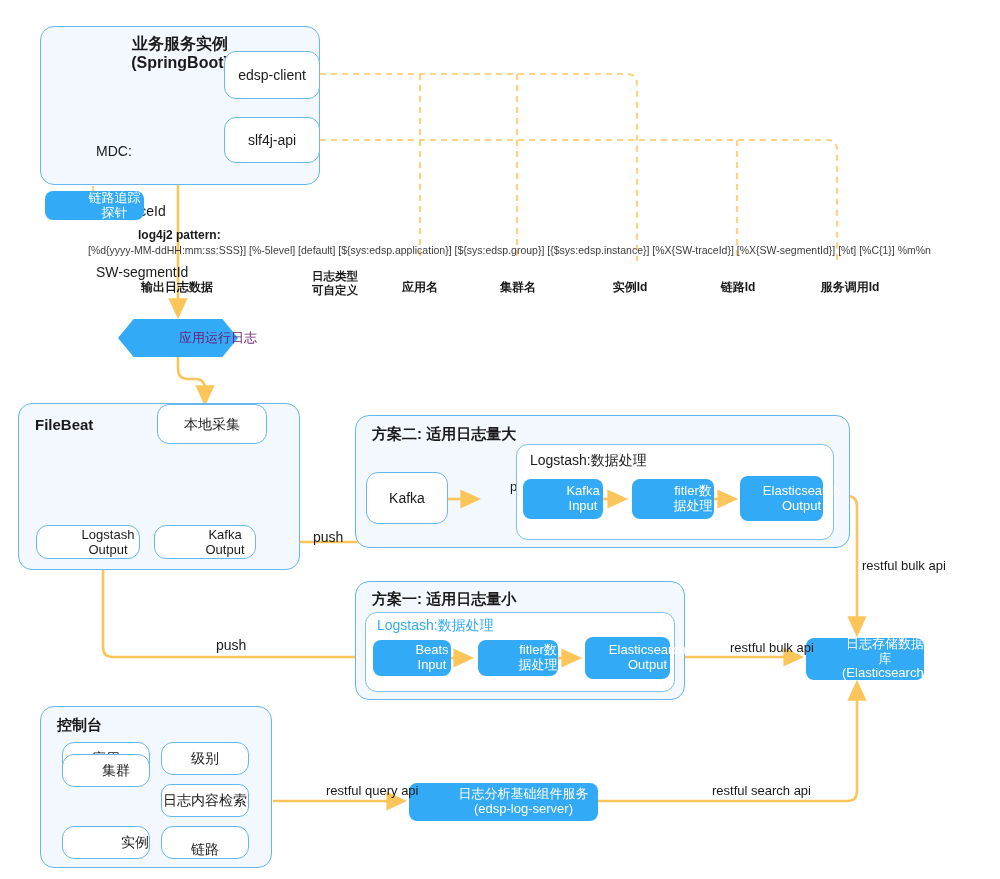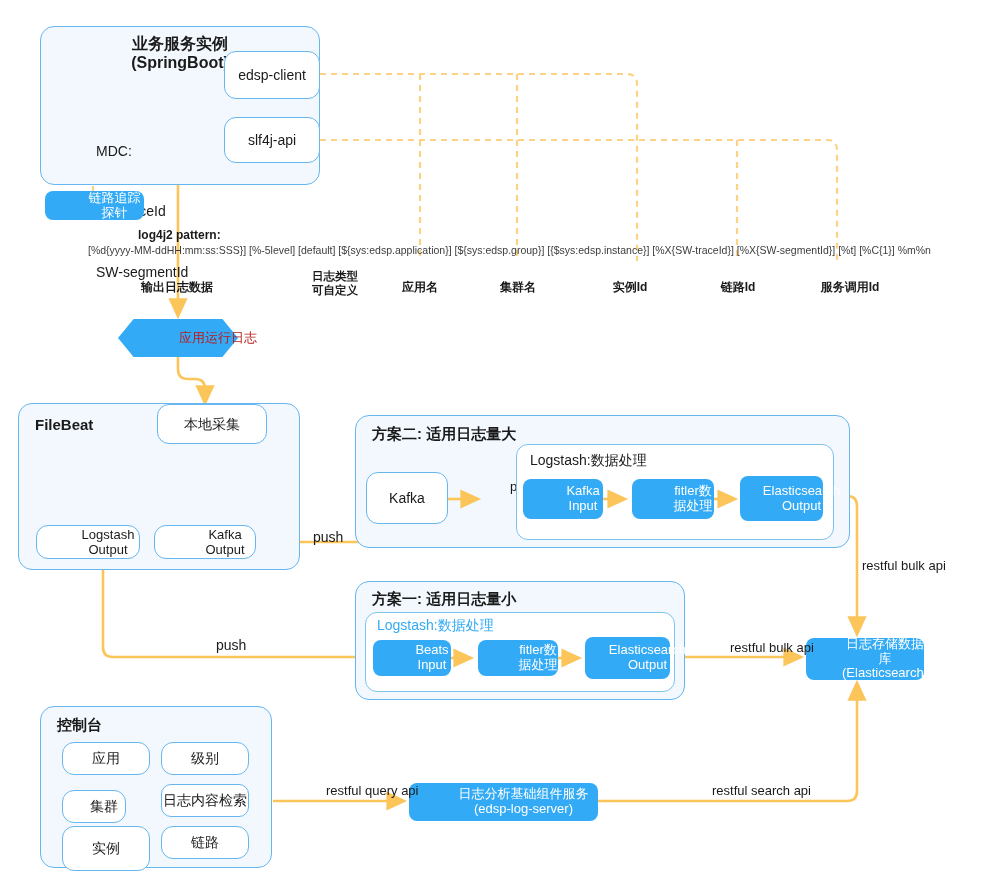--- a/index.html
+++ b/index.html
@@ -121,21 +121,21 @@
   <div class="lbl ctr bold t11" style="left:290px;top:261px;width:90px;height:34px;white-space:pre-line;">日志类型
 可自定义</div>
   <div class="lbl ctr bold t12" style="left:382px;top:266px;width:76px;height:30px;">应用名</div>
   <div class="lbl ctr bold t12" style="left:480px;top:266px;width:76px;height:30px;">集群名</div>
   <div class="lbl ctr bold t12" style="left:592px;top:266px;width:76px;height:30px;">实例Id</div>
   <div class="lbl ctr bold t12" style="left:700px;top:266px;width:76px;height:30px;">链路Id</div>
   <div class="lbl ctr bold t12" style="left:800px;top:266px;width:100px;height:30px;">服务调用Id</div>
 
   <div class="hex" style="left:118px;top:313px;width:120px;height:38px;background:#33aaf5;
               clip-path:polygon(13% 0%, 87% 0%, 100% 50%, 87% 100%, 13% 100%, 0% 50%);"></div>
-  <div class="lbl ctr t13" style="left:118px;top:313px;width:120px;height:38px;color:#b91c1c;">应用运行日志</div>
+  <div class="lbl ctr t13" style="left:118px;top:313px;width:120px;height:38px;color:#701a75;">应用运行日志</div>
 
   <div class="box panel" style="left:18px;top:397px;width:282px;height:167px;"></div>
   <div class="lbl bold t15" style="left:35px;top:410px;">FileBeat</div>
 
   <div class="box panel-plain ctr t14" style="left:157px;top:398px;width:110px;height:40px;">
     <span>本地采集</span>
   </div>
 
 
   <div class="box panel-plain ctr t13" style="left:36px;top:519px;width:104px;height:34px;white-space:pre-line;">
@@ -208,30 +208,30 @@
 
   <div class="box panel" style="left:40px;top:700px;width:232px;height:162px;"></div>
   <div class="lbl bold t15" style="left:57px;top:710px;">控制台</div>
 
   <div class="box panel-plain ctr t14" style="left:62px;top:736px;width:88px;height:33px;">
     <span>应用</span>
   </div>
   <div class="box panel-plain ctr t14" style="left:161px;top:736px;width:88px;height:33px;">
     <span>级别</span>
   </div>
-  <div class="box panel-plain ctr t14" style="left:62px;top:784px;width:64px;height:33px;padding-left:20px;">
+  <div class="box panel-plain ctr t14" style="left:62px;top:748px;width:88px;height:33px;padding-left:20px;">
     <span>集群</span>
   </div>
   <div class="box panel-plain ctr t14" style="left:161px;top:778px;width:88px;height:33px;border-radius:10px;">
     <span>日志内容检索</span>
   </div>
-  <div class="box panel-plain ctr t14" style="left:62px;top:820px;width:88px;height:45px;">
+  <div class="box panel-plain ctr t14" style="left:62px;top:820px;width:88px;height:33px;justify-content:flex-end;">
     <span>实例</span>
   </div>
-  <div class="box panel-plain ctr t14" style="left:161px;top:820px;width:88px;height:33px;">
+  <div class="box panel-plain ctr t14" style="left:161px;top:820px;width:88px;height:33px;align-items:flex-end;">
     <span>链路</span>
   </div>
 
   <div class="box chip t13" style="left:409px;top:777px;width:189px;height:38px;flex-direction:column;">
     <span>日志分析基础组件服务</span>
     <span>(edsp-log-server)</span>
   </div>
 
   <div class="lbl t14" style="left:313px;top:523px;">push</div>
   <div class="lbl t14" style="left:216px;top:631px;">push</div>

